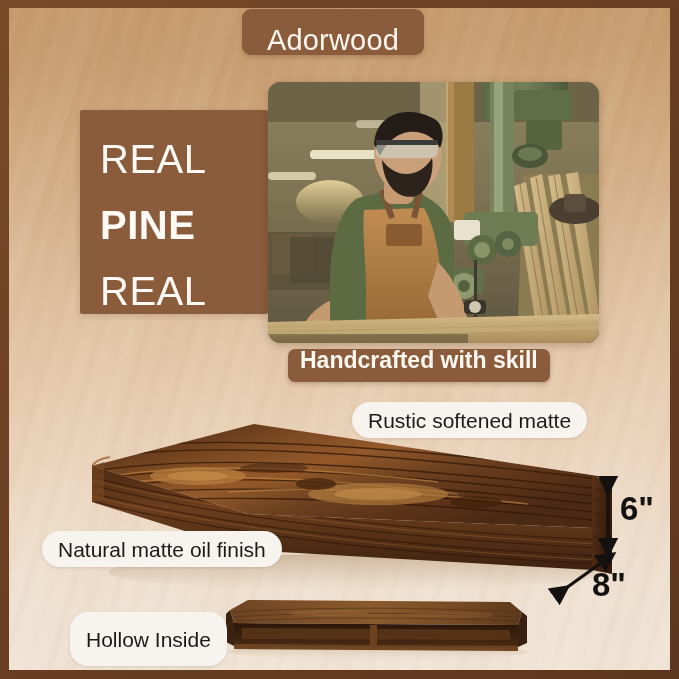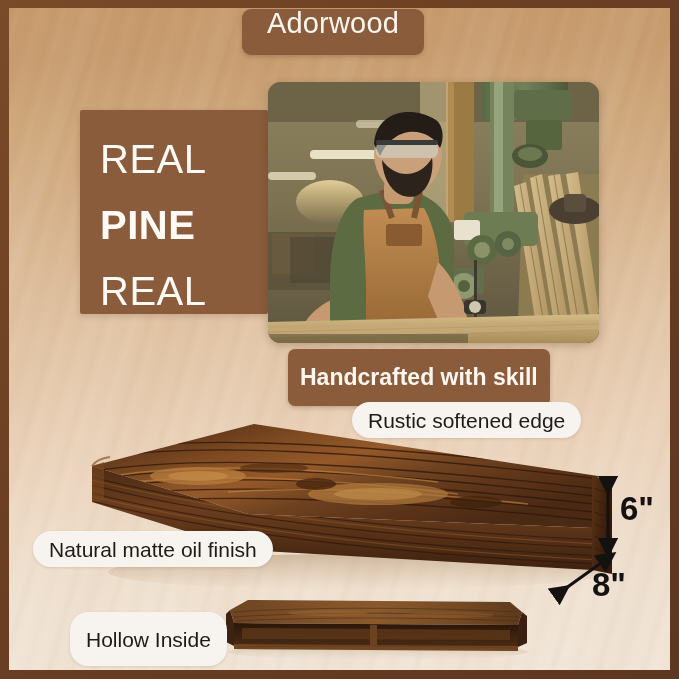--- a/index.html
+++ b/index.html
@@ -85,21 +85,21 @@
 
   
   .brand-badge {
     left: 242px;
     top: 9px;
     width: 182px;
     height: 46px;
     background: #8a5c3b;
     border-radius: 9px;
     display: flex;
-    align-items: flex-start;
+    align-items: flex-end;
     justify-content: center;
     box-shadow: 0 2px 4px rgba(70,40,20,0.22);
   }
   .brand-badge .txt {
     color: #fdf6ef;
     font-size: 29px;
     letter-spacing: 0.2px;
     line-height: 1;
     font-weight: 400;
   }
@@ -135,25 +135,24 @@
     background: #4e4a35;
     box-shadow: 0 2px 8px rgba(70,40,20,0.28);
   }
   .photo svg { display: block; width: 100%; height: 100%; }
 
   
   .photo-caption {
     left: 288px;
     top: 349px;
     height: 33px;
-    padding: 12px 12px;
+    padding: 0 12px;
     background: #8a5c3b;
     border-radius: 7px;
     display: flex;
-    align-items: center;
     box-shadow: 0 2px 4px rgba(70,40,20,0.25);
   }
   .photo-caption .txt {
     color: #fdf7f0;
     font-size: 23px;
     font-weight: bold;
     line-height: 1;
     white-space: nowrap;
   }
 
@@ -166,21 +165,21 @@
     padding: 0 16px;
     box-shadow: 0 1px 3px rgba(100,70,45,0.16);
   }
   .pill .txt {
     color: #1d1b19;
     font-size: 21px;
     line-height: 1;
     white-space: nowrap;
   }
   .pill-rustic { left: 352px; top: 402px; height: 36px; }
-  .pill-matte  { left: 33px;  top: 531px; height: 36px; }
+  .pill-matte  { left: 42px;  top: 531px; height: 36px; }
   .pill-hollow { left: 70px;  top: 612px; height: 54px; }
 
   
   .beam { left: 78px; top: 410px; width: 540px; height: 185px; }
   .beam svg { display: block; width: 100%; height: 100%; overflow: visible; }
 
   .hollow-shelf { left: 218px; top: 592px; width: 315px; height: 68px; }
   .hollow-shelf svg { display: block; width: 100%; height: 100%; overflow: visible; }
 
   
@@ -500,21 +499,21 @@
 
       <line x1="68" y1="26" x2="68" y2="88" stroke="#141210" stroke-width="3.2" marker-start="url(#ah)" marker-end="url(#ah)"></line>
 
       <line x1="22" y1="131" x2="68" y2="98" stroke="#141210" stroke-width="3.2" marker-start="url(#ah)" marker-end="url(#ah)"></line>
     </svg>
   </div>
   <div class="dim-text dim-6">6"</div>
   <div class="dim-text dim-8">8"</div>
 
   <div class="layer pill pill-rustic">
-    <span class="txt">Rustic softened edge</span>
+    <span class="txt">Rustic softened matte</span>
   </div>
   <div class="layer pill pill-matte">
     <span class="txt">Natural matte  oil finish</span>
   </div>
   <div class="layer pill pill-hollow">
     <span class="txt">Hollow Inside</span>
   </div>
 
 </div>
 

